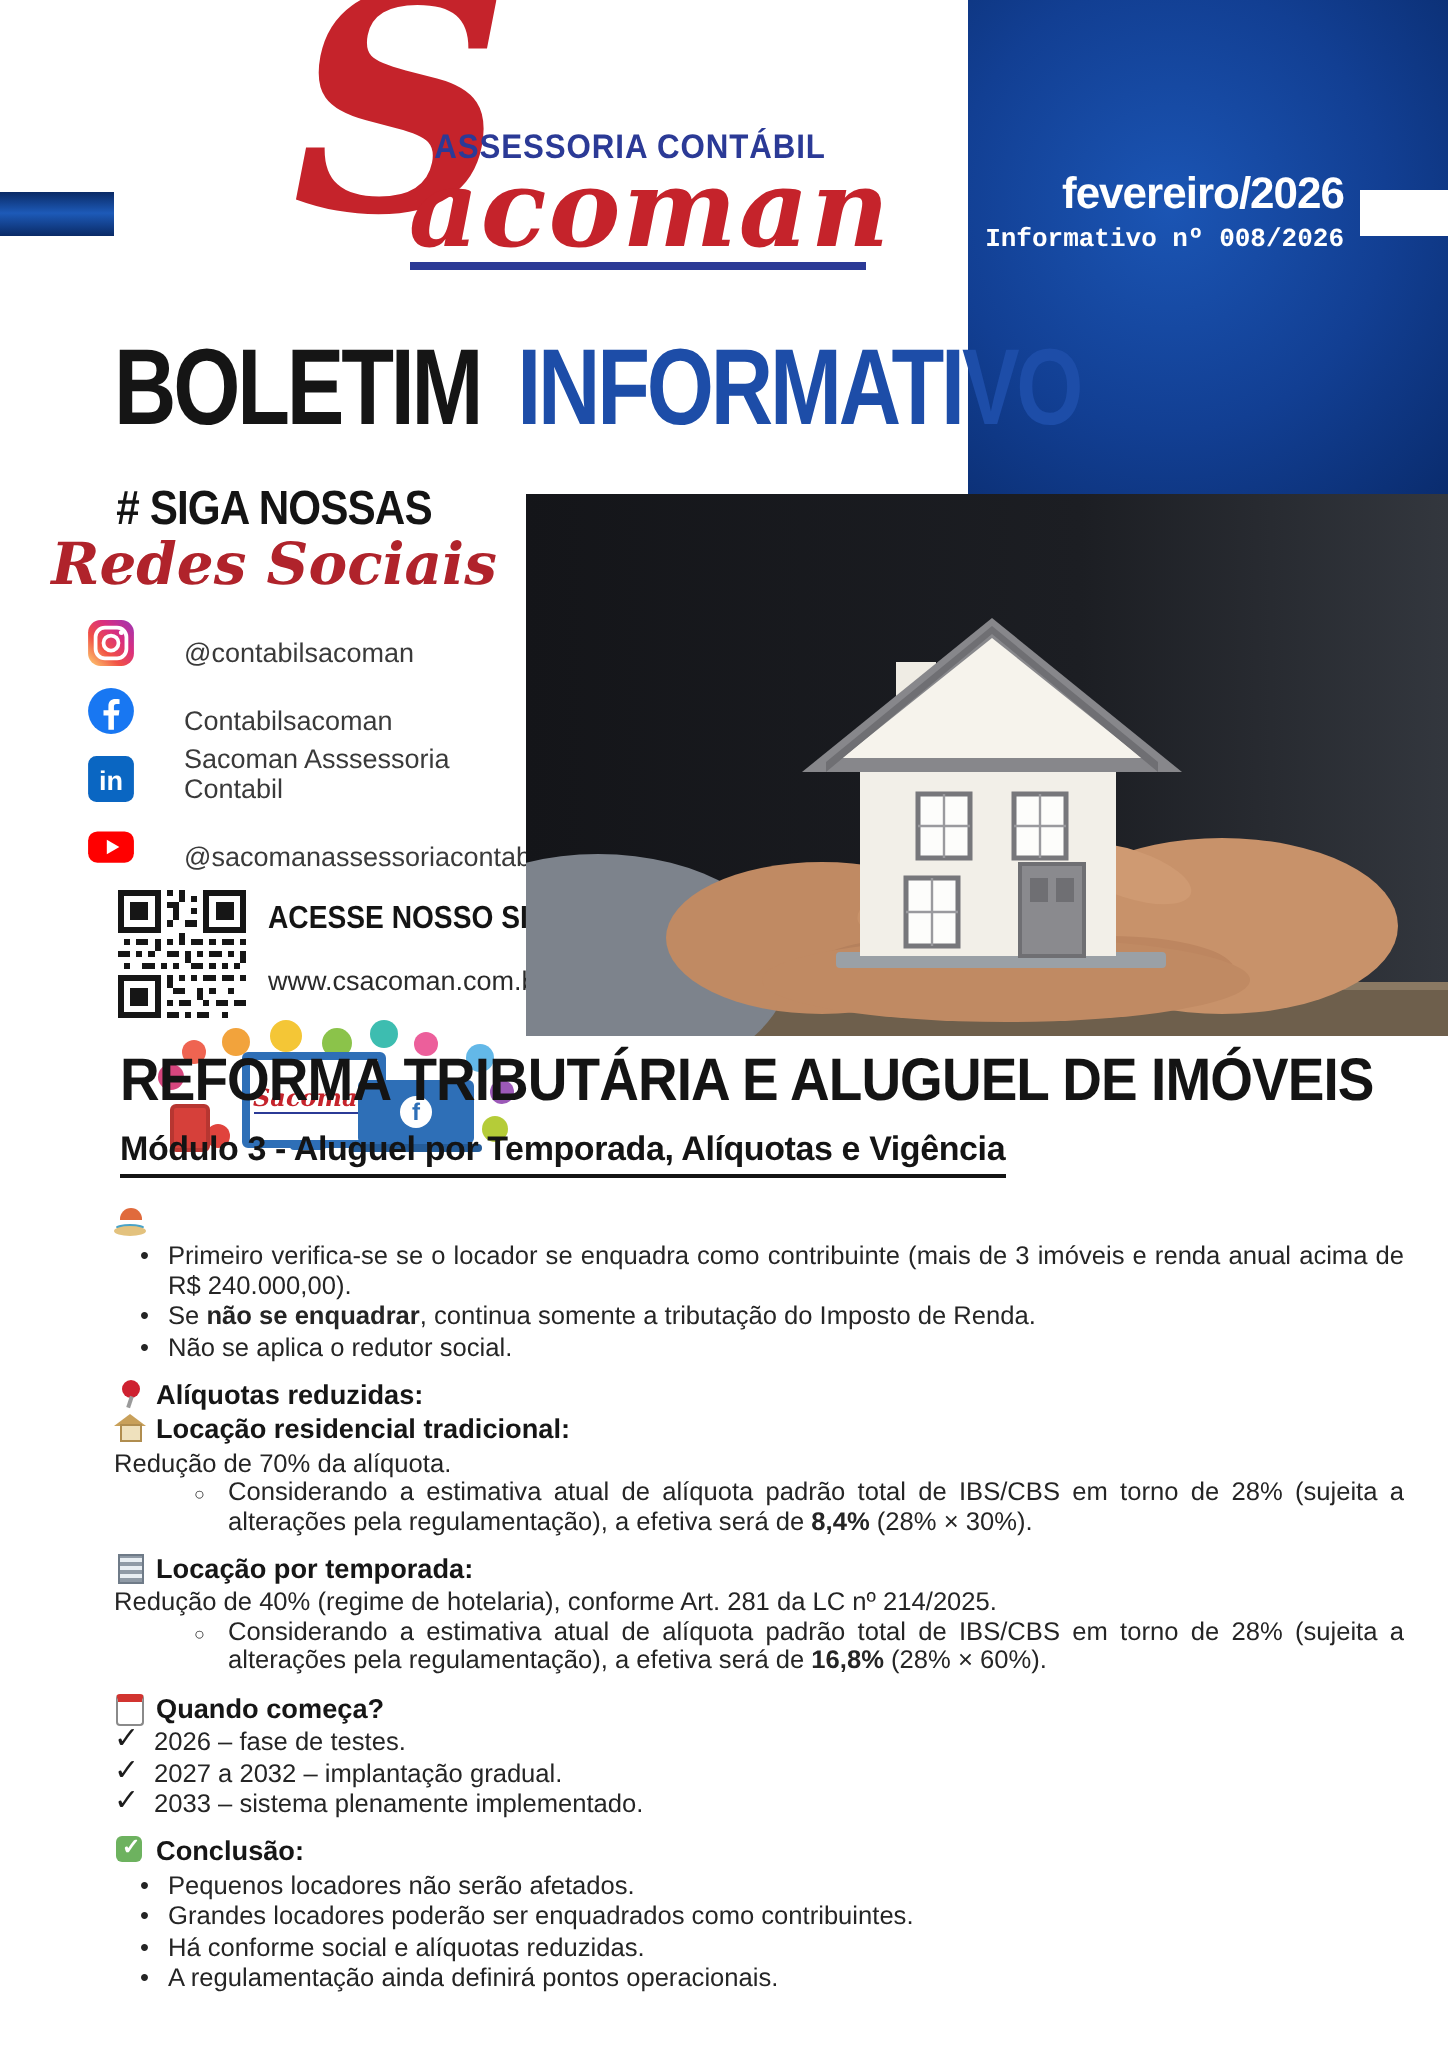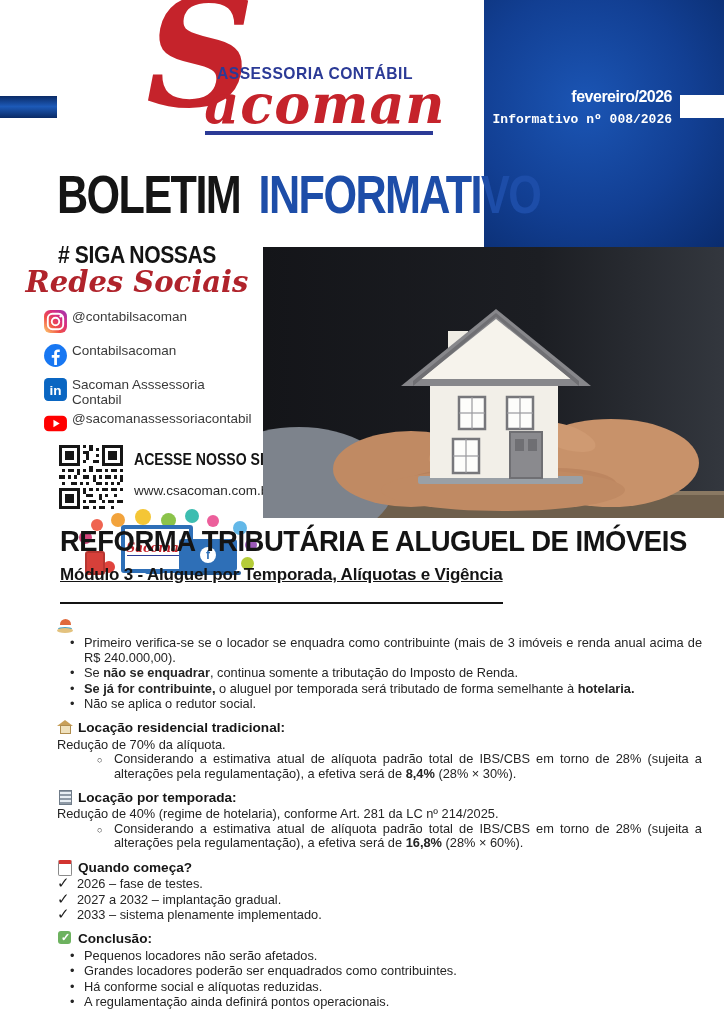--- a/index.html
+++ b/index.html
@@ -7,21 +7,21 @@
     position:relative;width:724px;height:1024px;margin:0 auto;background:#fff;
     font-family:"Liberation Sans",sans-serif;color:#222;overflow:hidden;
   }
   
   .blue-panel{
     position:absolute;left:484px;top:0;width:240px;height:247px;
     background:radial-gradient(ellipse at 42% 42%, #1b55b4 0%, #123f93 55%, #0a2c6e 100%);
   }
   .white-notch{position:absolute;right:0;top:95px;width:44px;height:23px;background:#fff;}
   .issue{position:absolute;top:84px;right:52px;text-align:right;color:#fff;}
-  .issue-date{font-size:16px;font-weight:700;line-height:26px;letter-spacing:-0.5px;}
+  .issue-date{font-size:22px;font-weight:700;line-height:26px;letter-spacing:-0.5px;}
   .issue-number{font-size:13px;font-weight:700;margin-top:2px;font-family:Liberation Mono, monospace;}
   .top-left-bar,.title-bar{
     position:absolute;left:0;width:57px;height:22px;
     background:linear-gradient(180deg,#0a2a66 0%,#1d5ab8 48%,#0a2a66 100%);
   }
   .top-left-bar{top:96px;}
   
   .logo{position:absolute;left:140px;top:6px;width:320px;height:150px;}
   .logo-s{
     position:absolute;left:6px;top:-28px;font-family:"DejaVu Serif",serif;
@@ -49,21 +49,21 @@
   .social-col{position:absolute;left:21px;top:242px;width:232px;}
   .siga{
     text-align:center;font-size:24px;font-weight:700;color:#141414;line-height:25px;
     transform:scaleX(0.88);letter-spacing:-0.5px;white-space:nowrap;
   }
   .redes{
     text-align:center;font-family:"DejaVu Serif",serif;font-style:italic;font-weight:700;
     font-size:29px;line-height:30px;color:#b0232b;margin-top:0;
   }
   .social-list{margin-top:12px;margin-left:22px;}
-  .social-row{display:flex;align-items:flex-start;gap:4px;margin-bottom:9px;height:25px;}
+  .social-row{display:flex;align-items:flex-end;gap:24px;margin-bottom:9px;height:25px;}
   .social-row .icon{width:25px;height:25px;flex:0 0 25px;}
   .social-handle{font-size:13.5px;color:#3a3a3a;}
   .site-block{display:flex;margin-top:7px;margin-left:38px;gap:11px;align-items:flex-start;}
   .site-text .site-label{
     font-size:16px;font-weight:700;color:#141414;transform:scaleX(0.88);
     transform-origin:left;white-space:nowrap;margin-top:6px;
   }
   .site-text .site-url{font-size:13.5px;color:#2a2a2a;margin-top:14px;}
   
   .collage{position:relative;margin:4px 0 0 62px;width:180px;height:62px;}
@@ -88,21 +88,21 @@
   
   .photo{position:absolute;left:263px;top:247px;width:461px;height:271px;}
   
   .article{position:absolute;left:0;top:524px;width:724px;}
   .article-title{
     margin-left:60px;font-size:30px;font-weight:700;color:#141414;line-height:34px;
     letter-spacing:-0.5px;transform:scaleX(0.915);transform-origin:left;white-space:nowrap;
   }
   .article-subtitle{
     margin:7px 0 0 60px;display:inline-block;font-size:17px;font-weight:700;color:#141414;
-    border-bottom:2.5px solid #141414;padding-bottom:17px;letter-spacing:-0.2px;white-space:nowrap;text-decoration:underline;
+    border-bottom:2.5px solid #141414;padding-bottom:2px;letter-spacing:-0.2px;white-space:nowrap;
   }
   #article-body{margin:15px 22px 0 57px;font-size:12.8px;line-height:14.4px;color:#252525;}
   .blk{margin-bottom:1px;}
   .blk .bold{font-weight:700;margin-top:40px;}
   .blk-heading{font-size:13.6px;font-weight:700;margin-top:9px;margin-bottom:2px;color:#161616;}
   .blk-heading + .blk-heading{margin-top:0;}
   #article-body .blk:first-child{margin-top:0;}
   .blk-bullet{position:relative;padding-left:27px;text-align:justify;}
   .blk-bullet::before{content:"•";position:absolute;left:13px;top:0;}
   .blk-plain{margin:0;}
@@ -303,22 +303,22 @@
   </div>
 
   <div class="article" data-interactable="false">
 
     <div class="article-title" data-interactable="false">REFORMA TRIBUTÁRIA E ALUGUEL DE IMÓVEIS</div>
     <div><span class="article-subtitle" data-interactable="false">Módulo 3 - Aluguel por Temporada, Alíquotas e Vigência</span></div>
     <div id="article-body" data-interactable="false">
         <div class="blk blk-heading" data-interactable="false"><span class="bicon beach-island-icon" data-interactable="false"></span></div>
         <div class="blk blk-bullet" data-interactable="false"><span>Primeiro verifica-se se o locador se enquadra como contribuinte (mais de 3 imóveis e renda anual acima de R$ 240.000,00).</span></div>
         <div class="blk blk-bullet" data-interactable="false"><span>Se </span><span class="bold">não se enquadrar</span><span>, continua somente a tributação do Imposto de Renda.</span></div>
-        <div class="blk blk-bullet" data-interactable="false"><span class="bold">Se já for contribuinte,</span><span> o aluguel por temporada será tributado de forma semelhante à </span><span class="bold">hotelaria.</span></div>
         <div class="blk blk-bullet" data-interactable="false"><span>Não se aplica o redutor social.</span></div>
+        <div class="blk blk-heading" data-interactable="false"><span class="bicon pushpin-icon" data-interactable="false"></span><span>Alíquotas reduzidas:</span></div>
         <div class="blk blk-heading" data-interactable="false"><span class="bicon house-icon" data-interactable="false"></span><span>Locação residencial tradicional:</span></div>
         <div class="blk blk-plain" data-interactable="false"><span>Redução de 70% da alíquota.</span></div>
         <div class="blk blk-subbullet" data-interactable="false"><span>Considerando a estimativa atual de alíquota padrão total de IBS/CBS em torno de 28% (sujeita a alterações pela regulamentação), a efetiva será de </span><span class="bold">8,4%</span><span> (28% × 30%).</span></div>
         <div class="blk blk-heading" data-interactable="false"><span class="bicon hotel-icon" data-interactable="false"></span><span>Locação por temporada:</span></div>
         <div class="blk blk-plain" data-interactable="false"><span>Redução de 40% (regime de hotelaria), conforme Art. 281 da LC nº 214/2025.</span></div>
         <div class="blk blk-subbullet" data-interactable="false"><span>Considerando a estimativa atual de alíquota padrão total de IBS/CBS em torno de 28% (sujeita a alterações pela regulamentação), a efetiva será de </span><span class="bold">16,8%</span><span> (28% × 60%).</span></div>
         <div class="blk blk-heading" data-interactable="false"><span class="bicon calendar-icon" data-interactable="false"></span><span>Quando começa?</span></div>
         <div class="blk blk-check" data-interactable="false"><span>2026 – fase de testes.</span></div>
         <div class="blk blk-check" data-interactable="false"><span>2027 a 2032 – implantação gradual.</span></div>
         <div class="blk blk-check" data-interactable="false"><span>2033 – sistema plenamente implementado.</span></div>

